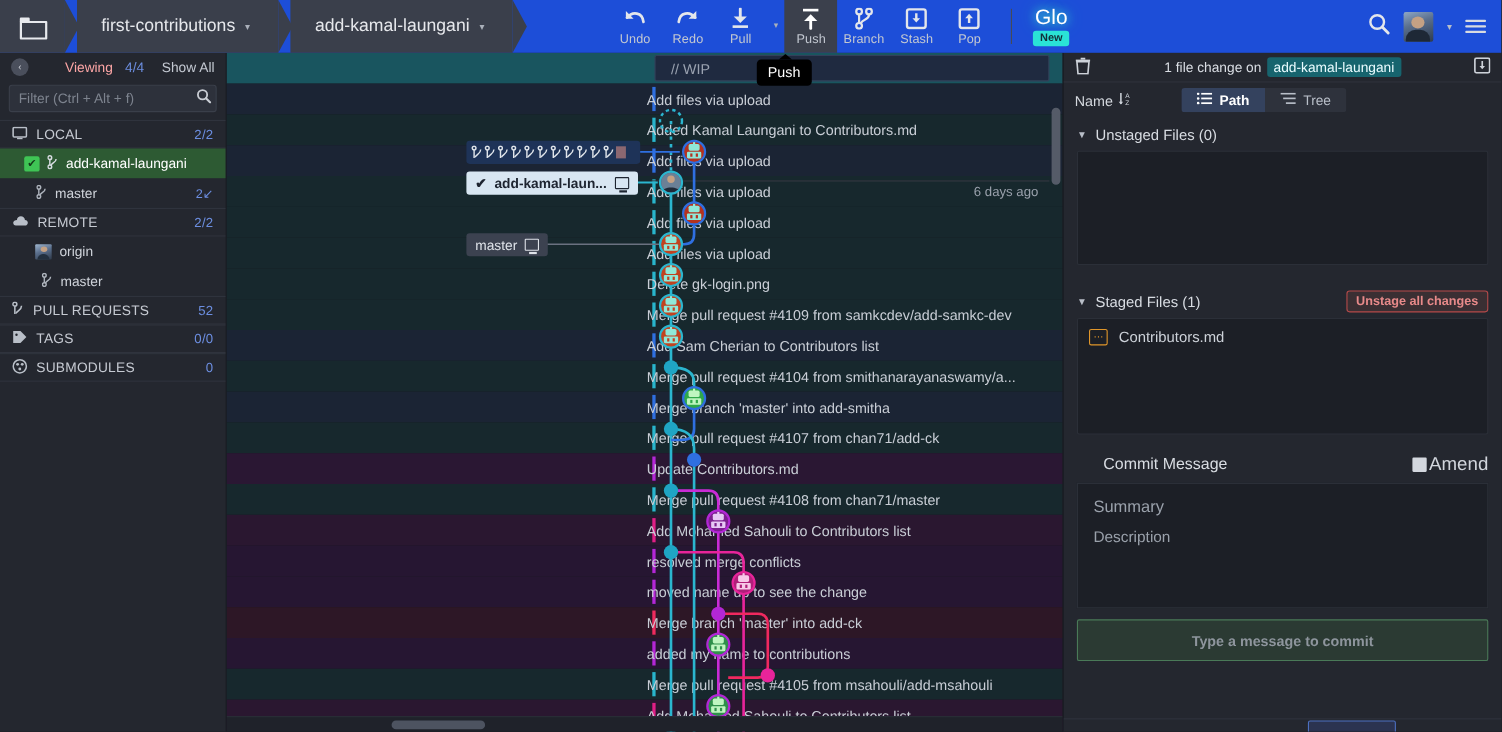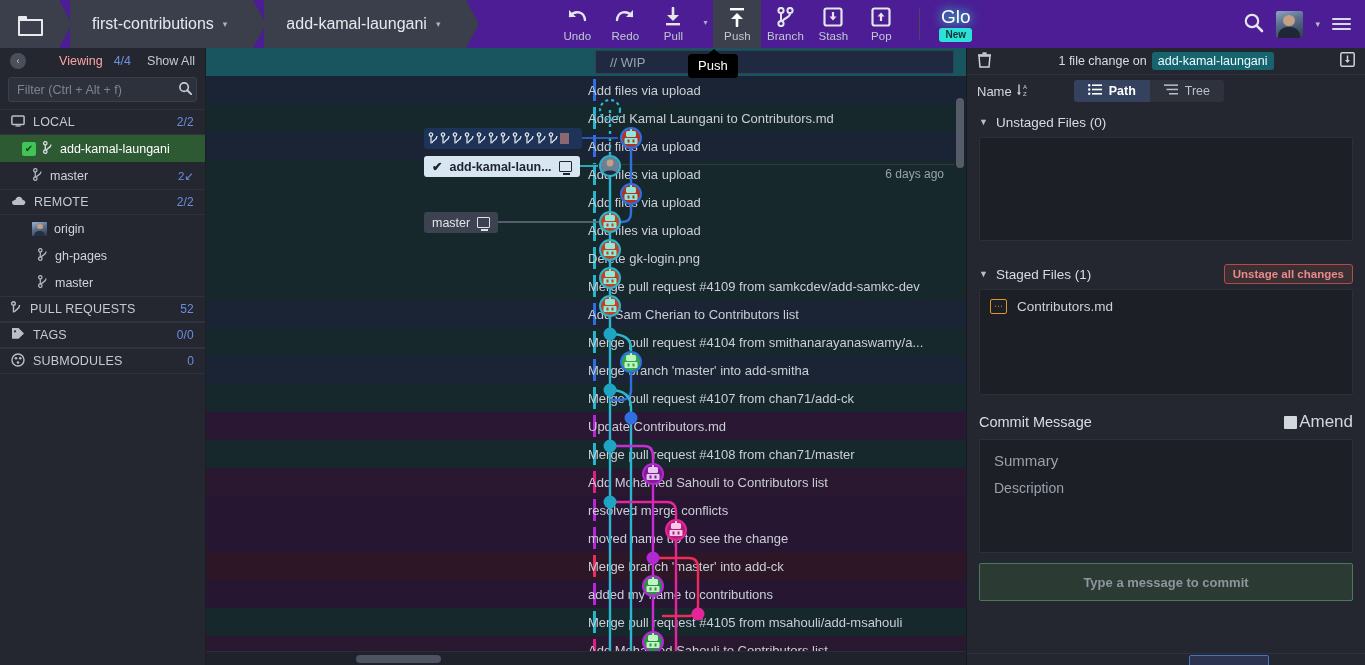--- a/index.html
+++ b/index.html
@@ -8,21 +8,21 @@
     background: #24272f;
     font-family: "Liberation Sans", sans-serif;
     overflow: hidden;
     color: #d6d9de;
     -webkit-font-smoothing: antialiased;
   }
   #app { position: relative; width: 1365px; height: 665px; display: flex; flex-direction: column; }
 
   
   .topbar {
-    height: 48px; background: #4c1d95; display: flex; align-items: stretch;
+    height: 48px; background: #1d4ed8; display: flex; align-items: stretch;
     position: relative; flex: 0 0 48px; z-index: 40;
   }
   .crumb-wrap { display: flex; align-items: stretch; }
   .crumb {
     position: relative; display: flex; align-items: center;
     background: #3a3f4b; color: #e6e8ec; font-size: 16px;
     padding: 0 26px 0 22px; margin-right: 11px;
   }
   .crumb.home { padding: 0 20px 0 18px; background: #3a3f4b; }
   .crumb:after {
@@ -174,21 +174,21 @@
   .tri { font-size:9px; color:#b8bec8; }
   .btn-unstage { margin-left:auto; background:#3a2f33; border:1px solid #b54a4a; color:#e88a8a;
     font-size:11.5px; font-weight:bold; border-radius:3px; padding:3px 8px; cursor:pointer; }
   .filebox { margin:0 12px; background:#1c1f26; border:1px solid #2b2f38; border-radius:2px; }
   .filebox.unstaged { height:104px; }
   .filebox.staged { height:106px; }
   .filerow { display:flex; align-items:center; gap:10px; padding:9px 10px; font-size:13.5px;
     color:#cdd2d9; cursor:pointer; }
   .md-icon { width:17px; height:15px; border:1.6px solid #e0962a; border-radius:2px; color:#e0962a;
     display:flex; align-items:center; justify-content:center; font-size:9px; line-height:1; flex:0 0 17px; }
-  .cm-head { display:flex; align-items:center; padding:0 12px; height:34px; margin-top:10px; }
+  .cm-head { display:flex; align-items:center; padding:0 12px; height:34px; margin-top:10px;margin-left:24px; }
   .cm-head .t { font-size:14.5px; color:#d9dde3; }
   .cm-head .amend { margin-left:auto; display:flex; align-items:center; gap:2px; font-size:17px; color:#d2d6dd; cursor:pointer; }
   .cbox { width:13px; height:13px; background:#d3d7de; border-radius:1px; }
   .cm-area { margin:0 12px; background:#1c1f26; border:1px solid #2b2f38; height:114px; padding:12px 14px; }
   .cm-area .s { font-size:15px; color:#9aa1ab; }
   .cm-area .d { font-size:14px; color:#9aa1ab; margin-top:11px; }
   .commit-btn { margin:10px 12px 0; height:38px; background:#2b3a33; border:1px solid #4a7a58;
     border-radius:2px; display:flex; align-items:center; justify-content:center;
     font-size:13px; font-weight:bold; color:#8e959d; cursor:pointer; }
   .bottom-strip { margin-top:auto; height:12px; background:#24272f; border-top:1px solid #2f333d; position:relative; }
@@ -372,31 +372,20 @@
           <svg width="15" height="10" viewBox="0 0 15 10">
               <path d="M3.4 9 H11.6 C13.2 9,14.3 7.8,14.3 6.4 C14.3 5,13.2 3.9,11.7 3.9 C11.4 2,9.8 0.7,8 0.7 C6.1 0.7,4.6 2,4.4 3.9 C2.7 4,1 4.9,1 6.5 C1 7.9,2 9,3.4 9 Z" fill="#b9bfc8"></path>
             </svg>
         </span>
         <span>REMOTE</span>
         <span class="num">2/2</span>
       </div>
       <div class="sb-item" style="padding-left:32px">
         <span class="avatar-sm"></span>
         <span>origin</span>
-      </div>
-      <div class="sb-item lv2">
-        <span>
-          <svg width="10" height="13" viewBox="0 0 10 13">
-              <circle cx="2.3" cy="2.3" r="1.7" fill="none" stroke="#aeb4bd" stroke-width="1.3"></circle>
-              <circle cx="2.3" cy="10.7" r="1.7" fill="none" stroke="#aeb4bd" stroke-width="1.3"></circle>
-              <path d="M2.3 4 L2.3 9" stroke="#aeb4bd" stroke-width="1.3"></path>
-              <path d="M8 3.5 C8 7,4.5 6.5,3.3 9.4" stroke="#aeb4bd" stroke-width="1.3" fill="none"></path>
-            </svg>
-        </span>
-        <span>gh-pages</span>
       </div>
       <div class="sb-item lv2">
         <span>
           <svg width="10" height="13" viewBox="0 0 10 13">
               <circle cx="2.3" cy="2.3" r="1.7" fill="none" stroke="#aeb4bd" stroke-width="1.3"></circle>
               <circle cx="2.3" cy="10.7" r="1.7" fill="none" stroke="#aeb4bd" stroke-width="1.3"></circle>
               <path d="M2.3 4 L2.3 9" stroke="#aeb4bd" stroke-width="1.3"></path>
               <path d="M8 3.5 C8 7,4.5 6.5,3.3 9.4" stroke="#aeb4bd" stroke-width="1.3" fill="none"></path>
             </svg>
         </span>

